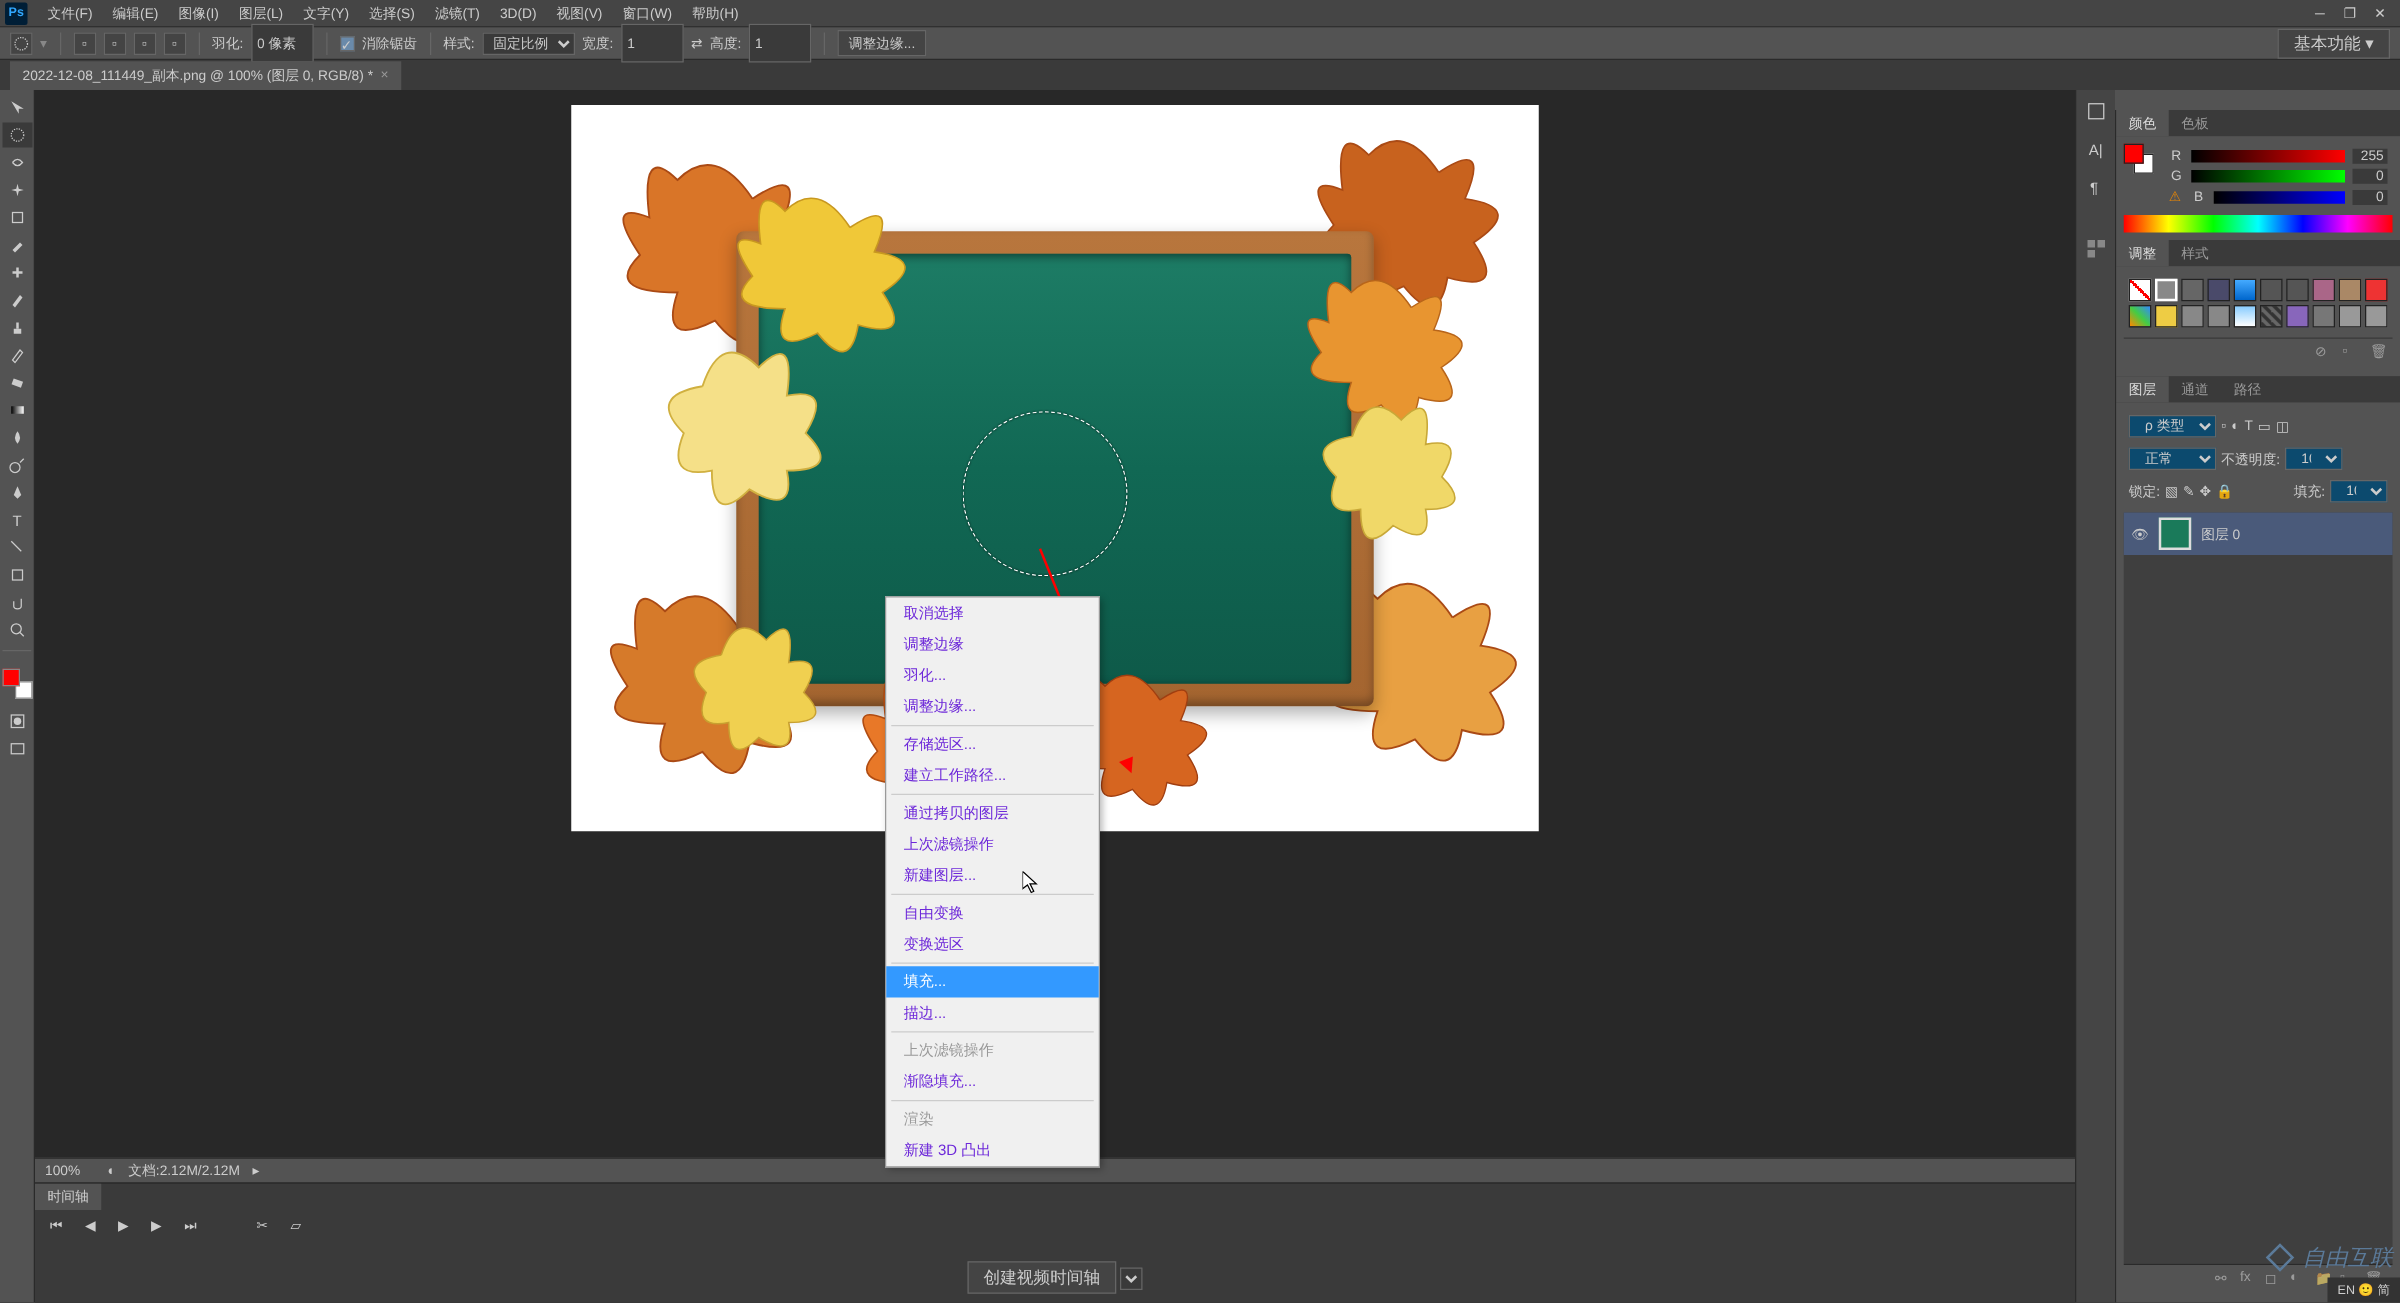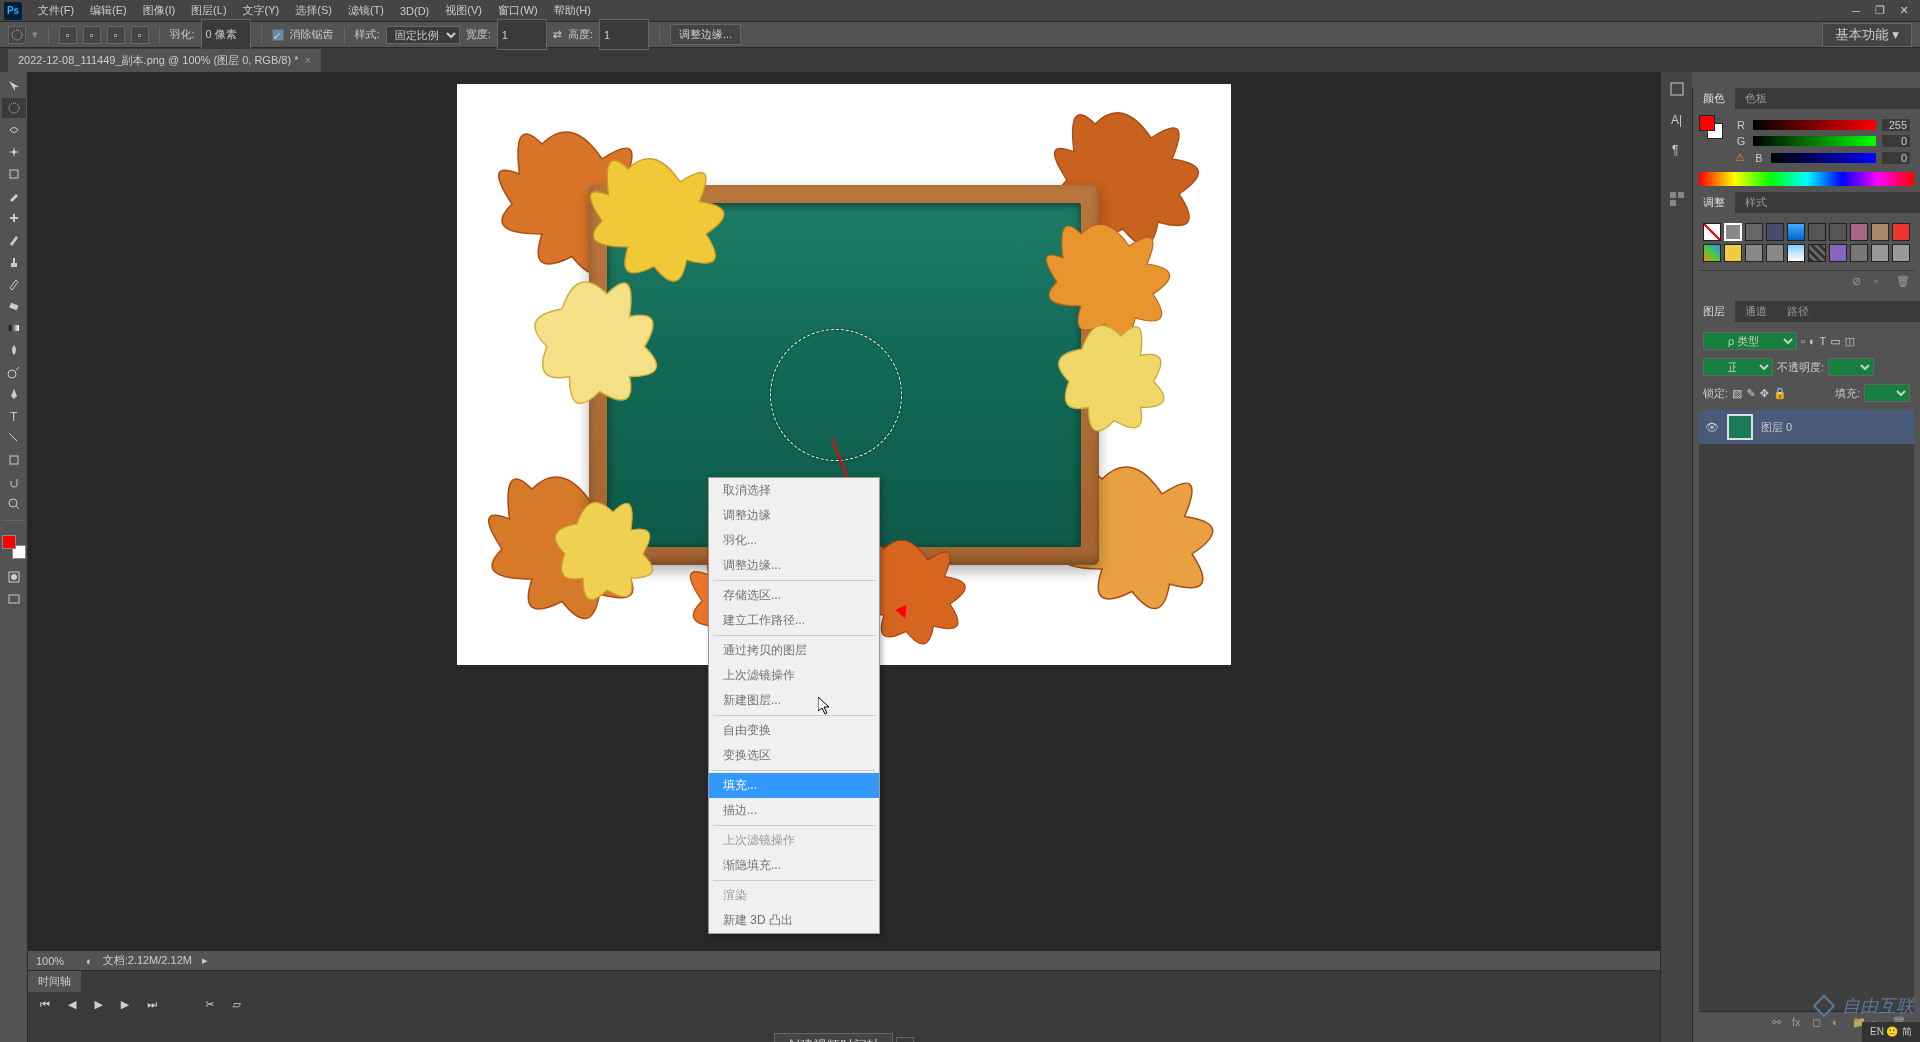--- a/index.html
+++ b/index.html
@@ -46,32 +46,32 @@
 .chalkboard-wrap { position: absolute; inset: 0; display: flex; align-items: center; justify-content: center; }
 .chalkboard { width: 510px; height: 380px; background: linear-gradient(180deg, #b8763d, #a46530); border-radius: 6px; padding: 18px; position: relative; box-shadow: inset 0 -4px 8px rgba(0,0,0,0.3), 0 6px 14px rgba(0,0,0,0.3); }
 .board-inner { width: 100%; height: 100%; background: linear-gradient(180deg, #1d7c65, #116854, #0e5a49); border-radius: 3px; box-shadow: inset 0 2px 8px rgba(0,0,0,0.5); }
 
 .selection-circle { position: absolute; width: 132px; height: 132px; border: 1.5px dashed #fff; border-radius: 50%; left: 313px; top: 245px; filter: drop-shadow(0 0 1px #000); }
 .arrow-line { position: absolute; width: 90px; height: 2px; background: red; transform-origin: left; transform: rotate(68deg); left: 375px; top: 354px; }
 .arrow-head { position: absolute; left: 440px; top: 523px; width: 0; height: 0; border-left: 6px solid transparent; border-right: 6px solid transparent; border-top: 12px solid red; transform: rotate(-22deg); }
 
 
 .context-menu { position: absolute; left: 680px; top: 405px; width: 172px; background: #f0f0f0; border: 1px solid #999; box-shadow: 2px 2px 6px rgba(0,0,0,0.3); z-index: 100; }
-.ctx-item { padding: 4px 14px; color: #737373; font-size: 12px; cursor: pointer; }
+.ctx-item { padding: 4px 14px; color: #6d28d9; font-size: 12px; cursor: pointer; }
 .ctx-item.highlighted { background: #3399ff; color: #fff; }
 .ctx-item.disabled { color: #999; }
 .ctx-sep { height: 1px; background: #ccc; margin: 2px 4px; }
 .cursor-arrow { position: absolute; left: 790px; top: 625px; z-index: 200; }
 
 
 .canvas-status { height: 20px; background: #535353; display: flex; align-items: center; padding: 0 8px; gap: 10px; font-size: 11px; color: #ccc; border-top: 1px solid #2a2a2a; }
 .zoom-val { width: 40px; }
 
 
-.timeline { height: 72px; background: #3a3a3a; border-top: 1px solid #2a2a2a; }
+.timeline { height: 96px; background: #3a3a3a; border-top: 1px solid #2a2a2a; }
 .timeline-tab { background: #535353; padding: 3px 10px; display: inline-block; font-size: 11px; }
 .timeline-controls { display: flex; gap: 18px; padding: 6px 12px; align-items: center; }
 .timeline-center { text-align: center; padding: 16px; }
 .timeline-btn { background: #444; border: 1px solid #666; padding: 3px 12px; color: #ccc; }
 
 
 .right-panels { width: 228px; background: #454545; display: flex; flex-direction: column; border-left: 1px solid #2a2a2a; margin-top: 16px; }
 .mini-panel-col { width: 32px; background: #454545; display: flex; flex-direction: column; align-items: center; padding: 6px 0; gap: 8px; border-left: 1px solid #2a2a2a; }
 .mini-icon { width: 22px; height: 22px; display: flex; align-items: center; justify-content: center; }
 .panel-tab-row { display: flex; background: #3a3a3a; }
@@ -87,21 +87,21 @@
 .color-big-swatch { position: relative; width: 24px; height: 24px; }
 .color-big-fg { width: 16px; height: 16px; position: absolute; top: 0; left: 0; border: 1px solid #222; }
 .color-big-bg { width: 16px; height: 16px; position: absolute; bottom: 0; right: 0; background: #fff; border: 1px solid #222; }
 
 .swatch-grid { display: flex; flex-wrap: wrap; gap: 3px; padding: 4px; }
 .swatch-item { width: 18px; height: 18px; border: 1px solid #222; }
 
 
 .layers-panel { flex: 1; display: flex; flex-direction: column; }
 .layers-controls { display: flex; gap: 4px; padding: 4px; align-items: center; flex-wrap: wrap; }
-.layers-dropdown { background: #15803d; border: 1px solid #666; color: #ccc; height: 18px; padding: 0 20px; font-size: 11px; }
+.layers-dropdown { background: #0c4a6e; border: 1px solid #666; color: #ccc; height: 18px; padding: 0 8px; font-size: 11px; }
 .layer-item { display: flex; align-items: center; gap: 8px; padding: 4px 6px; background: #4a5a7a; }
 .layer-eye { width: 14px; }
 .layer-thumb { width: 26px; height: 26px; background: #1a7a5a; border: 2px solid #ddd; }
 .layer-name { flex: 1; }
 .layers-bottom { display: flex; gap: 4px; padding: 4px 6px; justify-content: flex-end; border-top: 1px solid #2a2a2a; }
 .layers-bottom-icon { width: 16px; height: 16px; opacity: 0.6; }
 
 .watermark { position: absolute; right: 6px; bottom: 22px; color: #5b7a99; font-size: 18px; font-style: italic; display: flex; align-items: center; gap: 4px; }
 .taskbar { position: absolute; bottom: 0; right: 0; height: 20px; background: #333; padding: 0 8px; display: flex; align-items: center; gap: 4px; font-size: 10px; color: #ccc; }
 </style>

